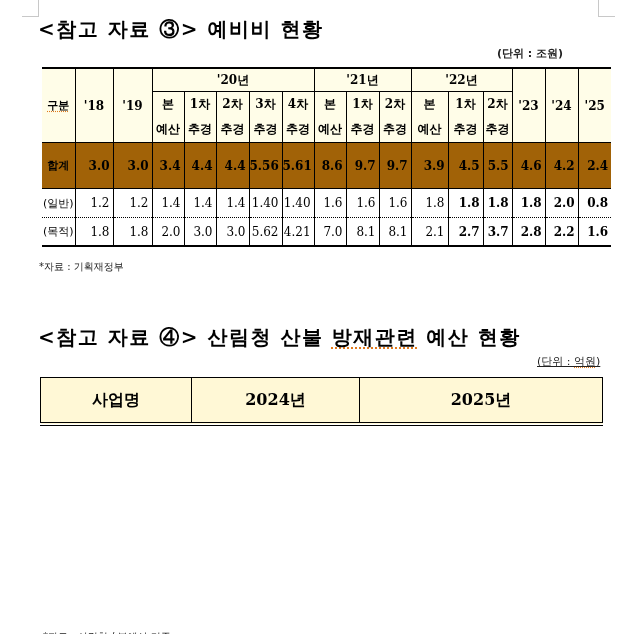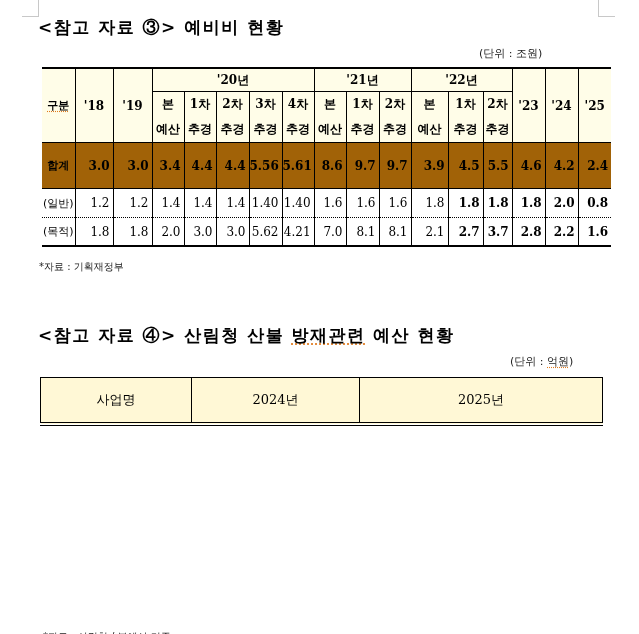--- a/index.html
+++ b/index.html
@@ -2,27 +2,27 @@
 <html><head>
 <meta charset="utf-8">
 <style>
   html, body { margin:0; padding:0; background:#ffffff; }
   body { width:639px; height:634px; position:relative; overflow:hidden;
          font-family:"DejaVu Serif", "Liberation Serif", serif; color:#000; }
   .corner-mark { position:absolute; border-color:#c8c8c8; border-style:solid; width:16px; height:16px; }
   .corner-tl { left:22px; top:0; border-width:0 1px 1px 0; }
   .corner-tr { left:598px; top:0; border-width:0 0 1px 1px; }
 
-  .title { position:absolute; font-family:"DejaVu Serif", serif; font-weight:bold; font-size:17px; letter-spacing:1.5px; }
+  .title { position:absolute; font-family:"DejaVu Serif", serif; font-weight:bold; font-size:20px; letter-spacing:1.5px; }
   .title1 { left:38px; top:16px; }
   .title2 { left:38px; top:324px; }
   .title2 .spell { text-decoration: underline dotted #e07a1e; text-underline-offset:3px; }
   .unit { position:absolute; font-family:"DejaVu Sans", sans-serif; font-size:11px; color:#222; }
-  .unit1 { left:479px; top:46px; }
-  .unit2 { left:510px; top:354px; }
+  .unit1 { left:497px; top:46px;font-weight:bold; }
+  .unit2 { left:537px; top:354px;text-decoration:underline; }
   .unit2 .spell { text-decoration: underline dotted #e07a1e; text-underline-offset:2px; }
   .source { position:absolute; font-family:"DejaVu Sans", sans-serif; font-size:10px; color:#222; }
   .source1 { left:39px; top:260px;text-align:center; }
   .source2 { left:43px; top:602px;margin-top:28px; }
 
   
   table.t1 { position:absolute; left:42px; top:67px; border-collapse:collapse; table-layout:fixed; width:569px; }
   table.t1 td { border:1px solid #000; text-align:center; padding:0; font-size:12px; }
   table.t1 tr td:first-child { border-left:none; }
   table.t1 tr td:last-child { border-right:none; }
@@ -34,21 +34,21 @@
   table.t1 tr.pur td { height:27px; border-top:1px dotted #000; border-bottom:2px solid #000; }
   table.t1 tr.h1 td { border-top:2px solid #000; }
   table.t1 .lbl { font-family:"DejaVu Sans", sans-serif; font-size:11px; }
   table.t1 .num { text-align:right; padding-right:3px; }
   table.t1 .bold { font-weight:bold; }
   .spell-u { text-decoration: underline dotted #e07a1e; text-underline-offset:2px; }
 
   
   table.t2 { position:absolute; left:40px; top:377px; border-collapse:collapse; table-layout:fixed; width:562px; }
   table.t2 td { border:1.5px solid #000; text-align:center; padding:0; font-size:14px; }
-  table.t2 tr.head td { background:#fff8d6; font-weight:normal; height:44px; border-bottom:4px double #000; font-size:13px; }
+  table.t2 tr.head td { background:#fff8d6; font-weight:bold; height:44px; border-bottom:4px double #000; font-size:16px; }
   table.t2 tr.row td { height:55px; line-height:24px; }
   table.t2 .num { font-family:"Liberation Serif", serif; font-size:15px; }
   table.t2 .name { font-family:"DejaVu Sans", sans-serif; font-size:14px; }
 </style>
 </head>
 <body>
 
 <div class="corner-mark corner-tl"></div>
 <div class="corner-mark corner-tr"></div>
 

